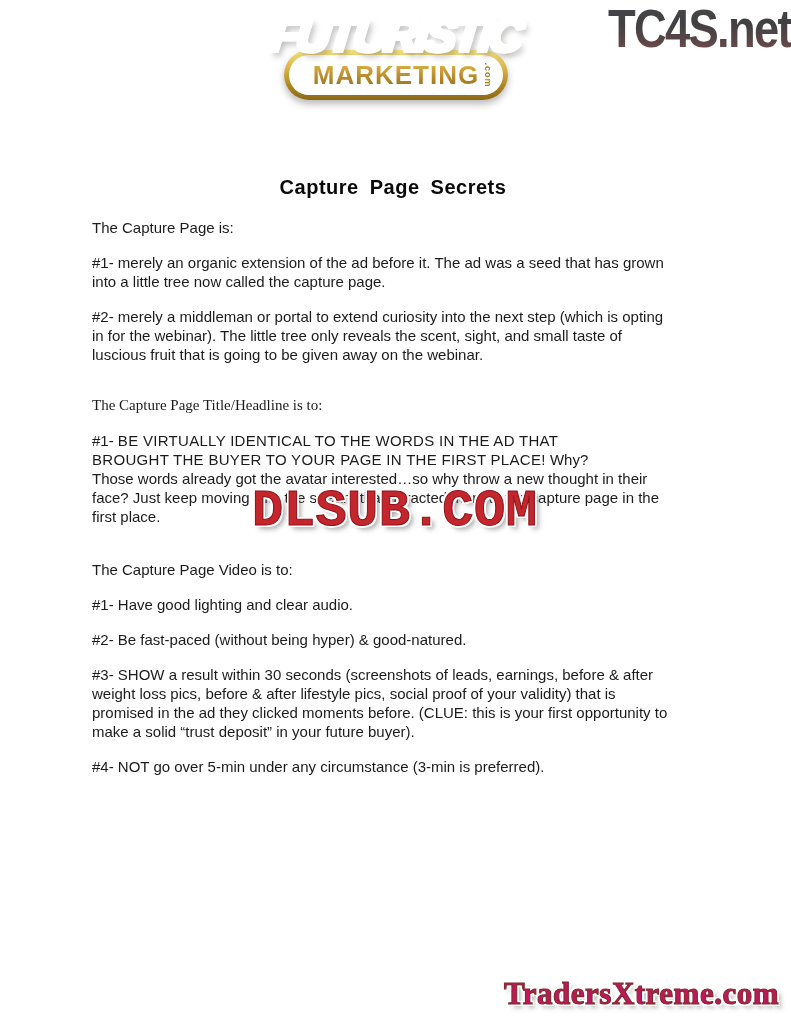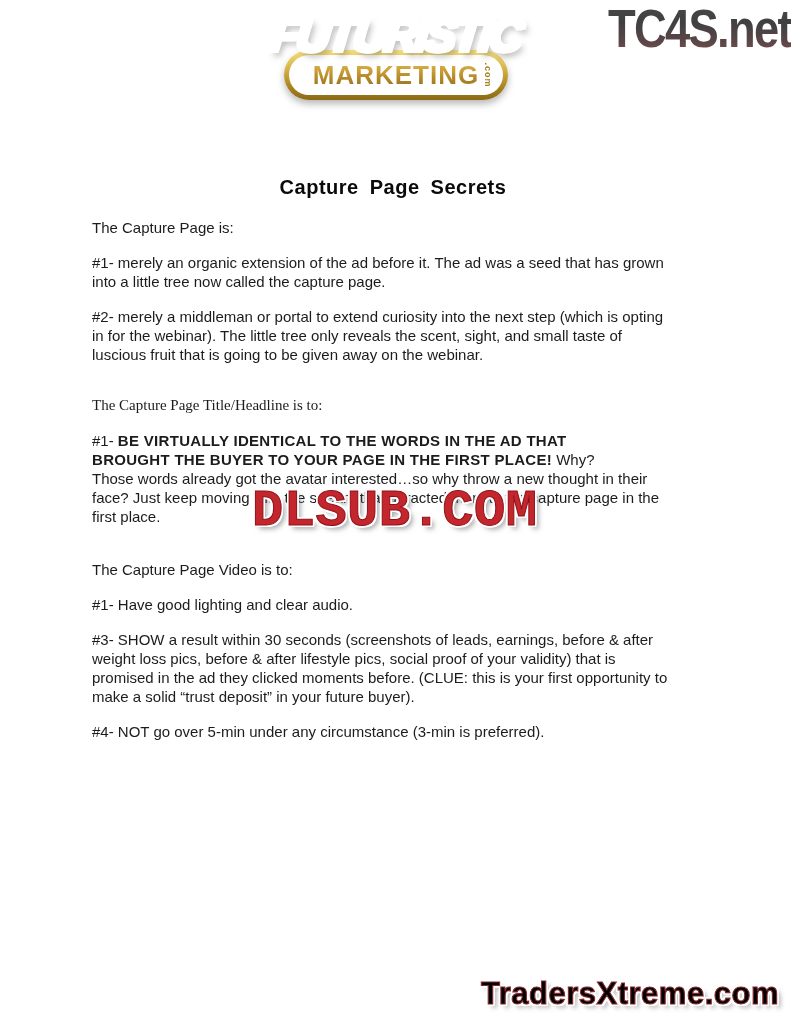--- a/index.html
+++ b/index.html
@@ -129,21 +129,21 @@
   }
   .para {
     margin: 0 0 16px 0;
     font-size: 15px;
     line-height: 19px;
     white-space: pre-line;
   }
   .gap-above { margin-top: 32px; font-family: Liberation Serif, serif; }
   .gap-above-lg { margin-top: 34px; }
   .bold-seg {
-    font-weight: bold;
+    font-weight: normal;
     letter-spacing: 0.3px;
   }
 
   
   .dlsub {
     position: absolute;
     left: 252px;
     top: 486px;
     font-family: Liberation Mono, monospace;
     font-weight: bold;
@@ -160,26 +160,27 @@
 
   
   .traders {
     position: absolute;
     right: 12px;
     top: 975px;
     font-weight: bold;
     font-size: 31px;
     line-height: 38px;
     letter-spacing: 0.5px;
-    color: #000000;
+    color: #be185d;
     -webkit-text-stroke: 1.1px #84292e;
     text-shadow:
       -2px 0 0 #ffffff, 2px 0 0 #ffffff, 0 -2px 0 #ffffff, 0 2px 0 #ffffff,
       -2px -2px 0 #ffffff, 2px -2px 0 #ffffff, -2px 2px 0 #ffffff, 2px 2px 0 #ffffff,
       4px 4px 4px rgba(110,110,110,0.5);
+    font-family: Liberation Serif, serif;
   }
 </style>
 </head>
 <body>
 
 <div class="page">
 
   <div class="fm-logo">
     <div class="fm-top">FUTURISTIC</div>
     <div class="fm-pill">
@@ -203,20 +204,21 @@
 
     <p class="para gap-above">The Capture Page Title/Headline is to:</p>
     <p class="para"><span>#1- </span><span class="bold-seg">BE VIRTUALLY IDENTICAL TO THE WORDS IN THE AD THAT
 BROUGHT THE BUYER TO YOUR PAGE IN THE FIRST PLACE!</span><span> Why?
 Those words already got the avatar interested…so why throw a new thought in their
 face? Just keep moving with the stream that attracted them to the capture page in the
 first place.</span></p>
 
     <p class="para gap-above-lg">The Capture Page Video is to:</p>
     <p class="para">#1- Have good lighting and clear audio.</p>
+    <p class="para">#2- Be fast-paced (without being hyper) &amp; good-natured.</p>
     <p class="para">#3- SHOW a result within 30 seconds (screenshots of leads, earnings, before &amp; after
 weight loss pics, before &amp; after lifestyle pics, social proof of your validity) that is
 promised in the ad they clicked moments before. (CLUE: this is your first opportunity to
 make a solid “trust deposit” in your future buyer).</p>
     <p class="para">#4- NOT go over 5-min under any circumstance (3-min is preferred).</p>
   </div>
 
   <div class="dlsub">DLSUB.COM</div>
 
   <div class="traders">TradersXtreme.com</div>

